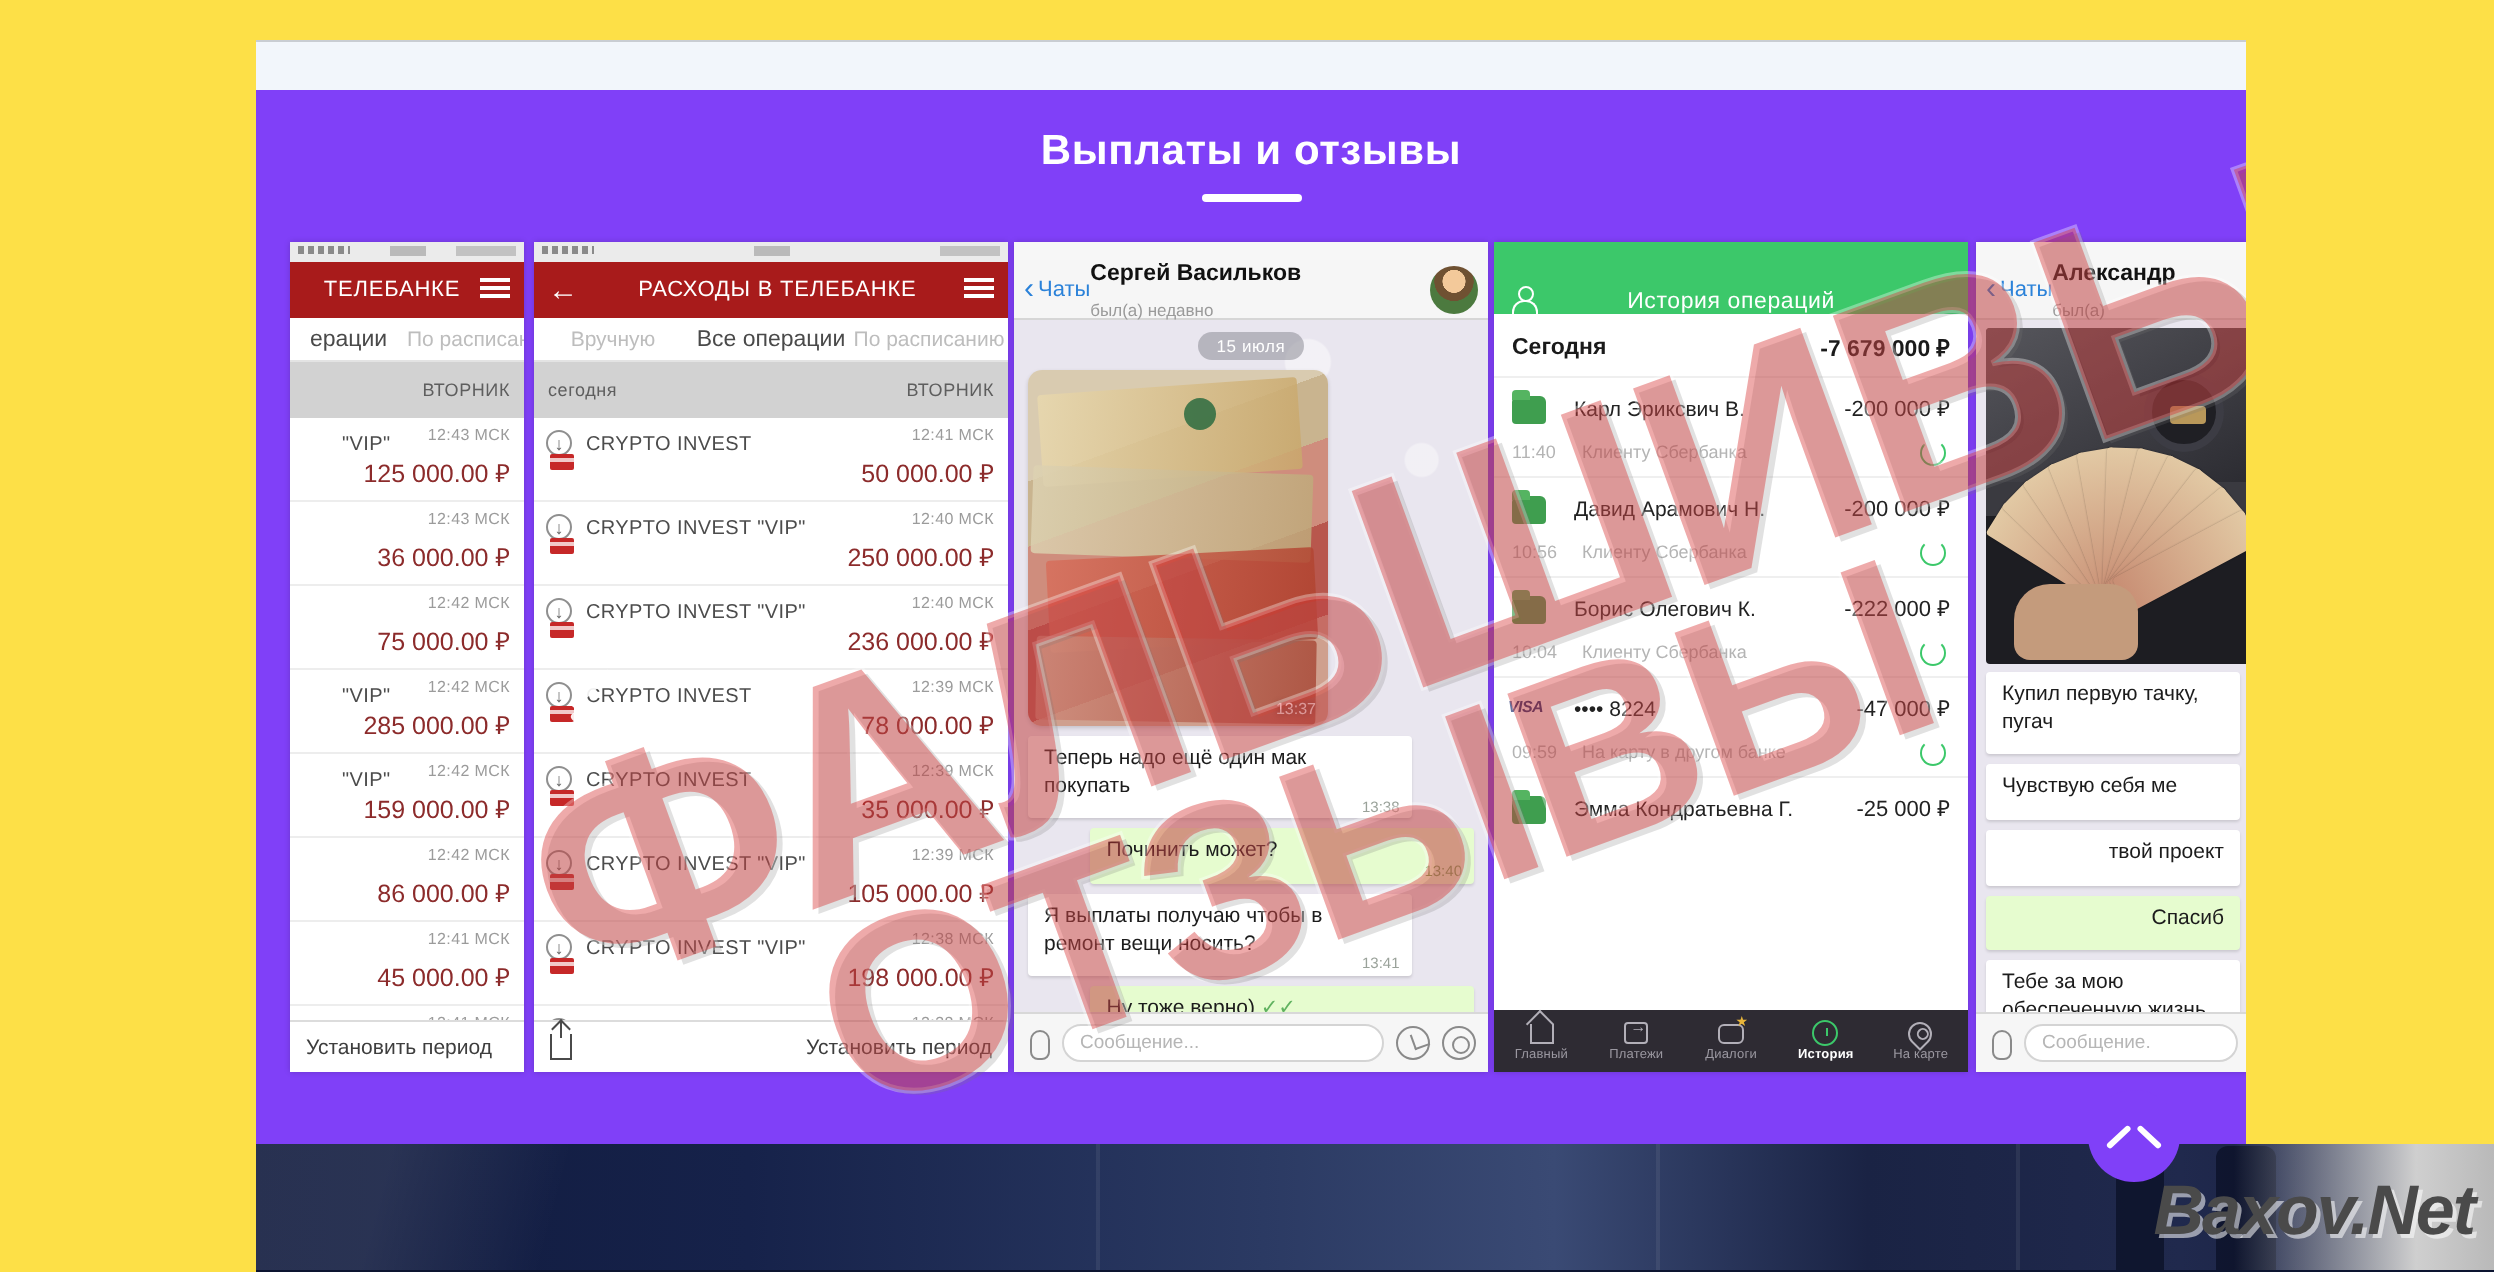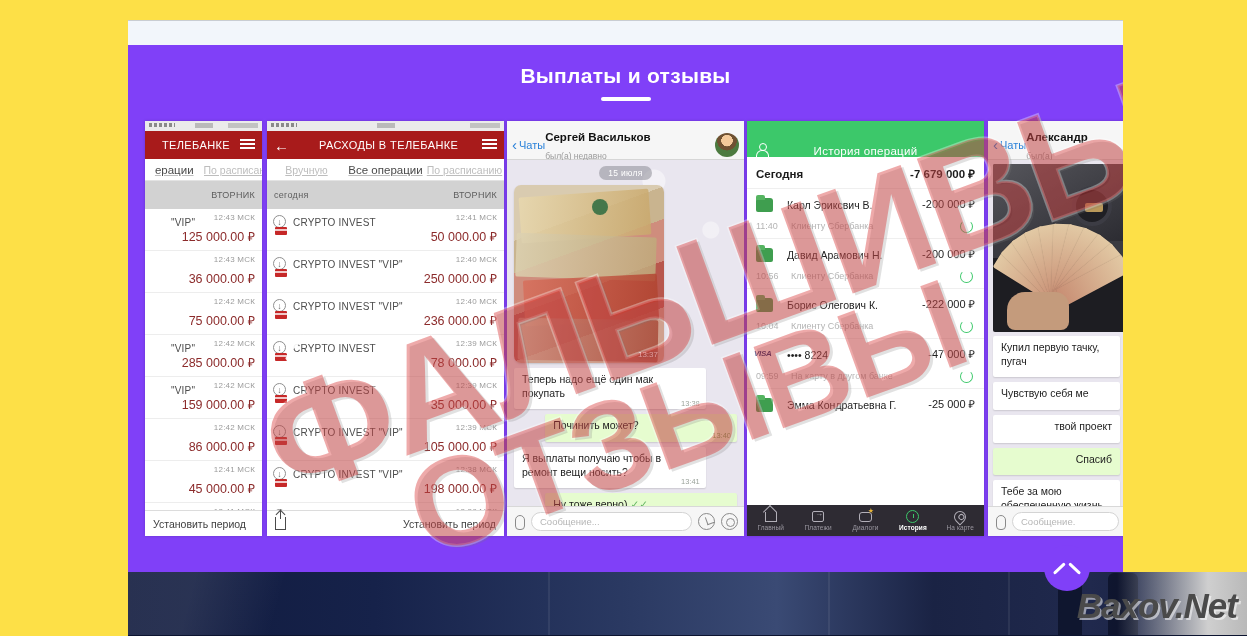--- a/index.html
+++ b/index.html
@@ -63,21 +63,21 @@
     height: 28px; background: #a81b1b; color: #fff;
     display: flex; align-items: center; padding: 0 7px;
     font-size: 11px; letter-spacing: .4px; position: relative;
   }
   .tb-back { font-size: 15px; line-height: 1; margin-right: 6px; }
   .tb-title { flex: 1; text-align: center; white-space: nowrap; overflow: hidden; }
   .tb-burger { width: 15px; height: 12px; flex: 0 0 auto;
     background: repeating-linear-gradient(180deg,#fff 0 2px,transparent 2px 4px); }
   .tb-tabs {
     height: 22px; background: #fff; display: flex; align-items: center;
-    font-size: 10.5px; color: #bdbdbd; border-bottom: 1px solid #e3e3e3; text-decoration: underline;
+    font-size: 10.5px; color: #bdbdbd; border-bottom: 1px solid #e3e3e3;
   }
   .tb-tabs > div { flex: 1; text-align: center; white-space: nowrap; overflow: hidden; }
   .tb-tabs .active { color: #4a4a4a; font-size: 11.5px; }
   .tb-daybar {
     height: 17px; background: #d2d2d2; display: flex; align-items: center;
     justify-content: space-between; padding: 14px 7px;
     font-size: 9px; color: #5e5e5e; letter-spacing: .3px;
   }
   .tb-list { background: #fff; }
   .tb-row {

